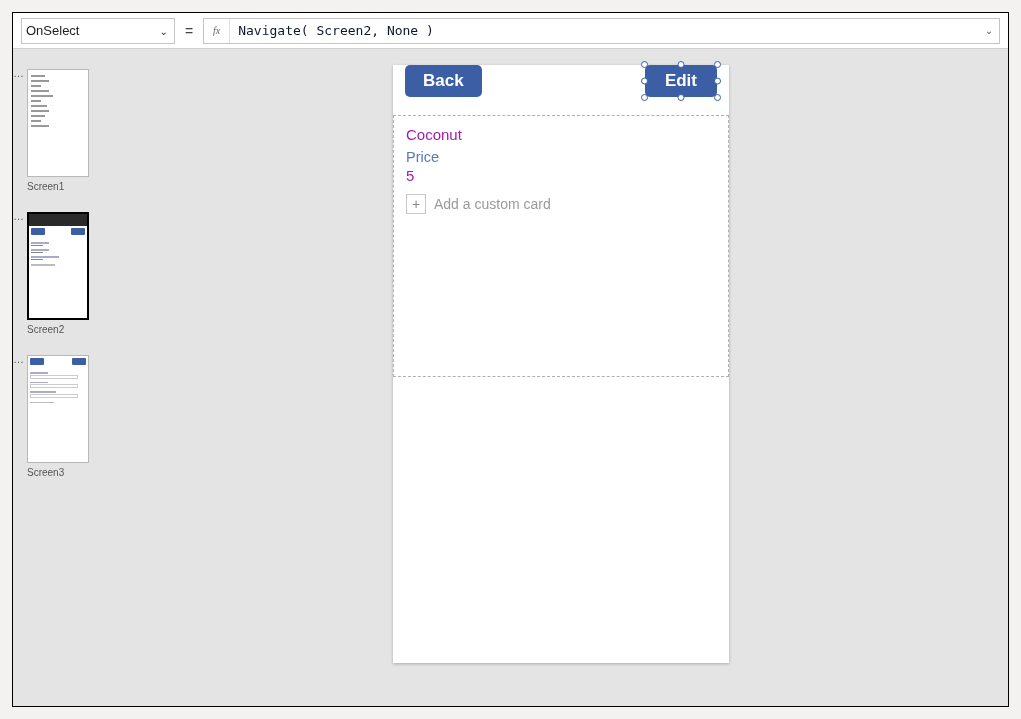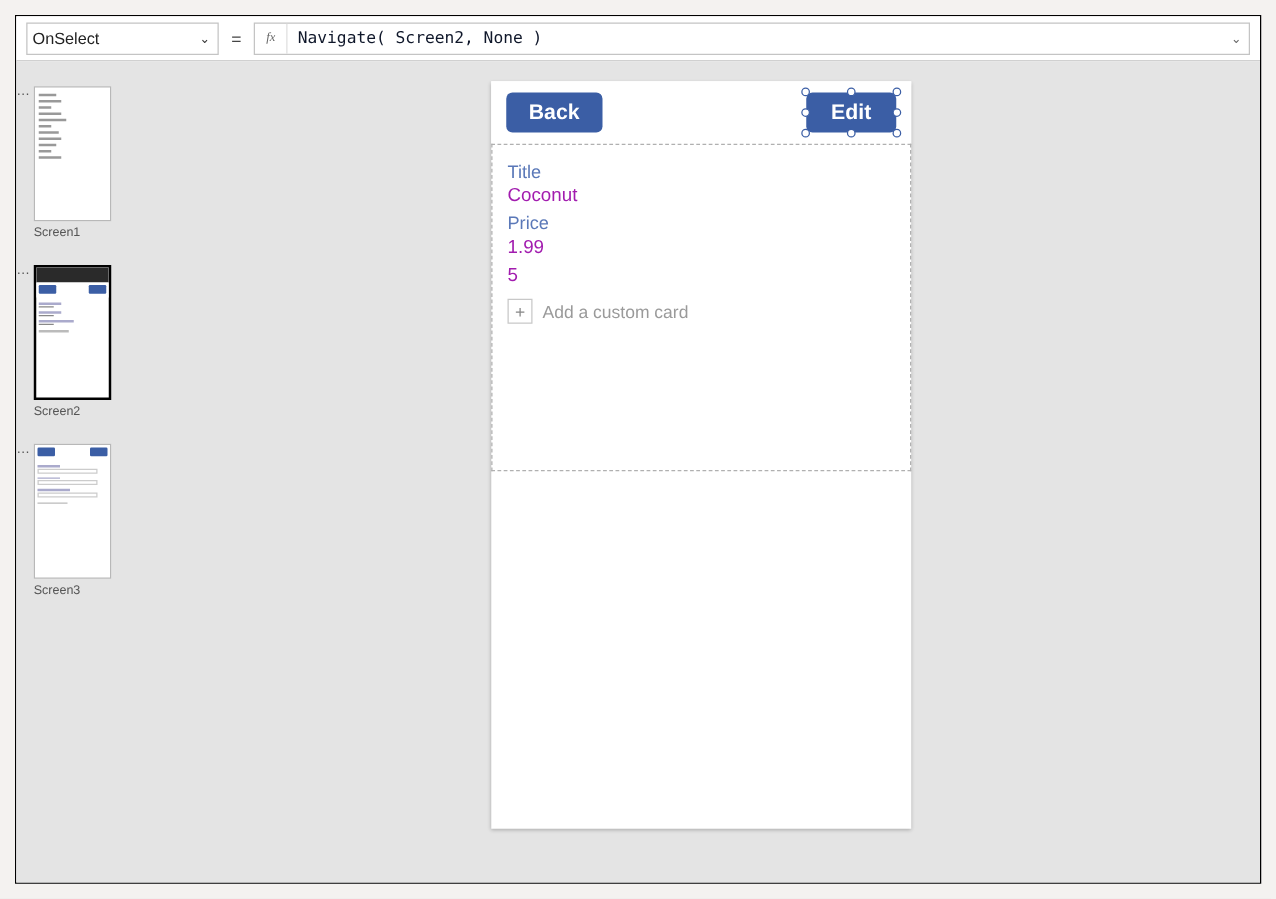--- a/index.html
+++ b/index.html
@@ -178,21 +178,21 @@
     top: 16px;
     width: 336px;
     height: 598px;
     background: #fff;
     box-shadow: 0 1px 3px rgba(0,0,0,0.25);
   }
   .phone-header {
     height: 50px;
     display: flex;
     justify-content: space-between;
-    align-items: center;
+    align-items: flex-start;
     padding: 0 12px;
     background: #fff;
   }
   .hdr-btn {
     background: #3b5ea5;
     color: #fff;
     font-size: 17px;
     font-weight: 600;
     padding: 6px 18px;
     border-radius: 5px;
@@ -354,25 +354,23 @@
           <div class="sel-handle h-tr"></div>
           <div class="sel-handle h-ml"></div>
           <div class="sel-handle h-mr"></div>
           <div class="sel-handle h-bl"></div>
           <div class="sel-handle h-bm"></div>
           <div class="sel-handle h-br"></div>
         </div>
       </div>
 
       <div class="form-area">
-        <div class="field-label">Title</div>
         <div class="field-value">Coconut</div>
 
         <div class="field-label">Price</div>
-        <div class="field-value">1.99</div>
 
         <div class="field-value">5</div>
 
         <div class="add-card">
           <div class="plus-box">+</div>
           <div class="add-text">Add a custom card</div>
         </div>
       </div>
     </div>
 

